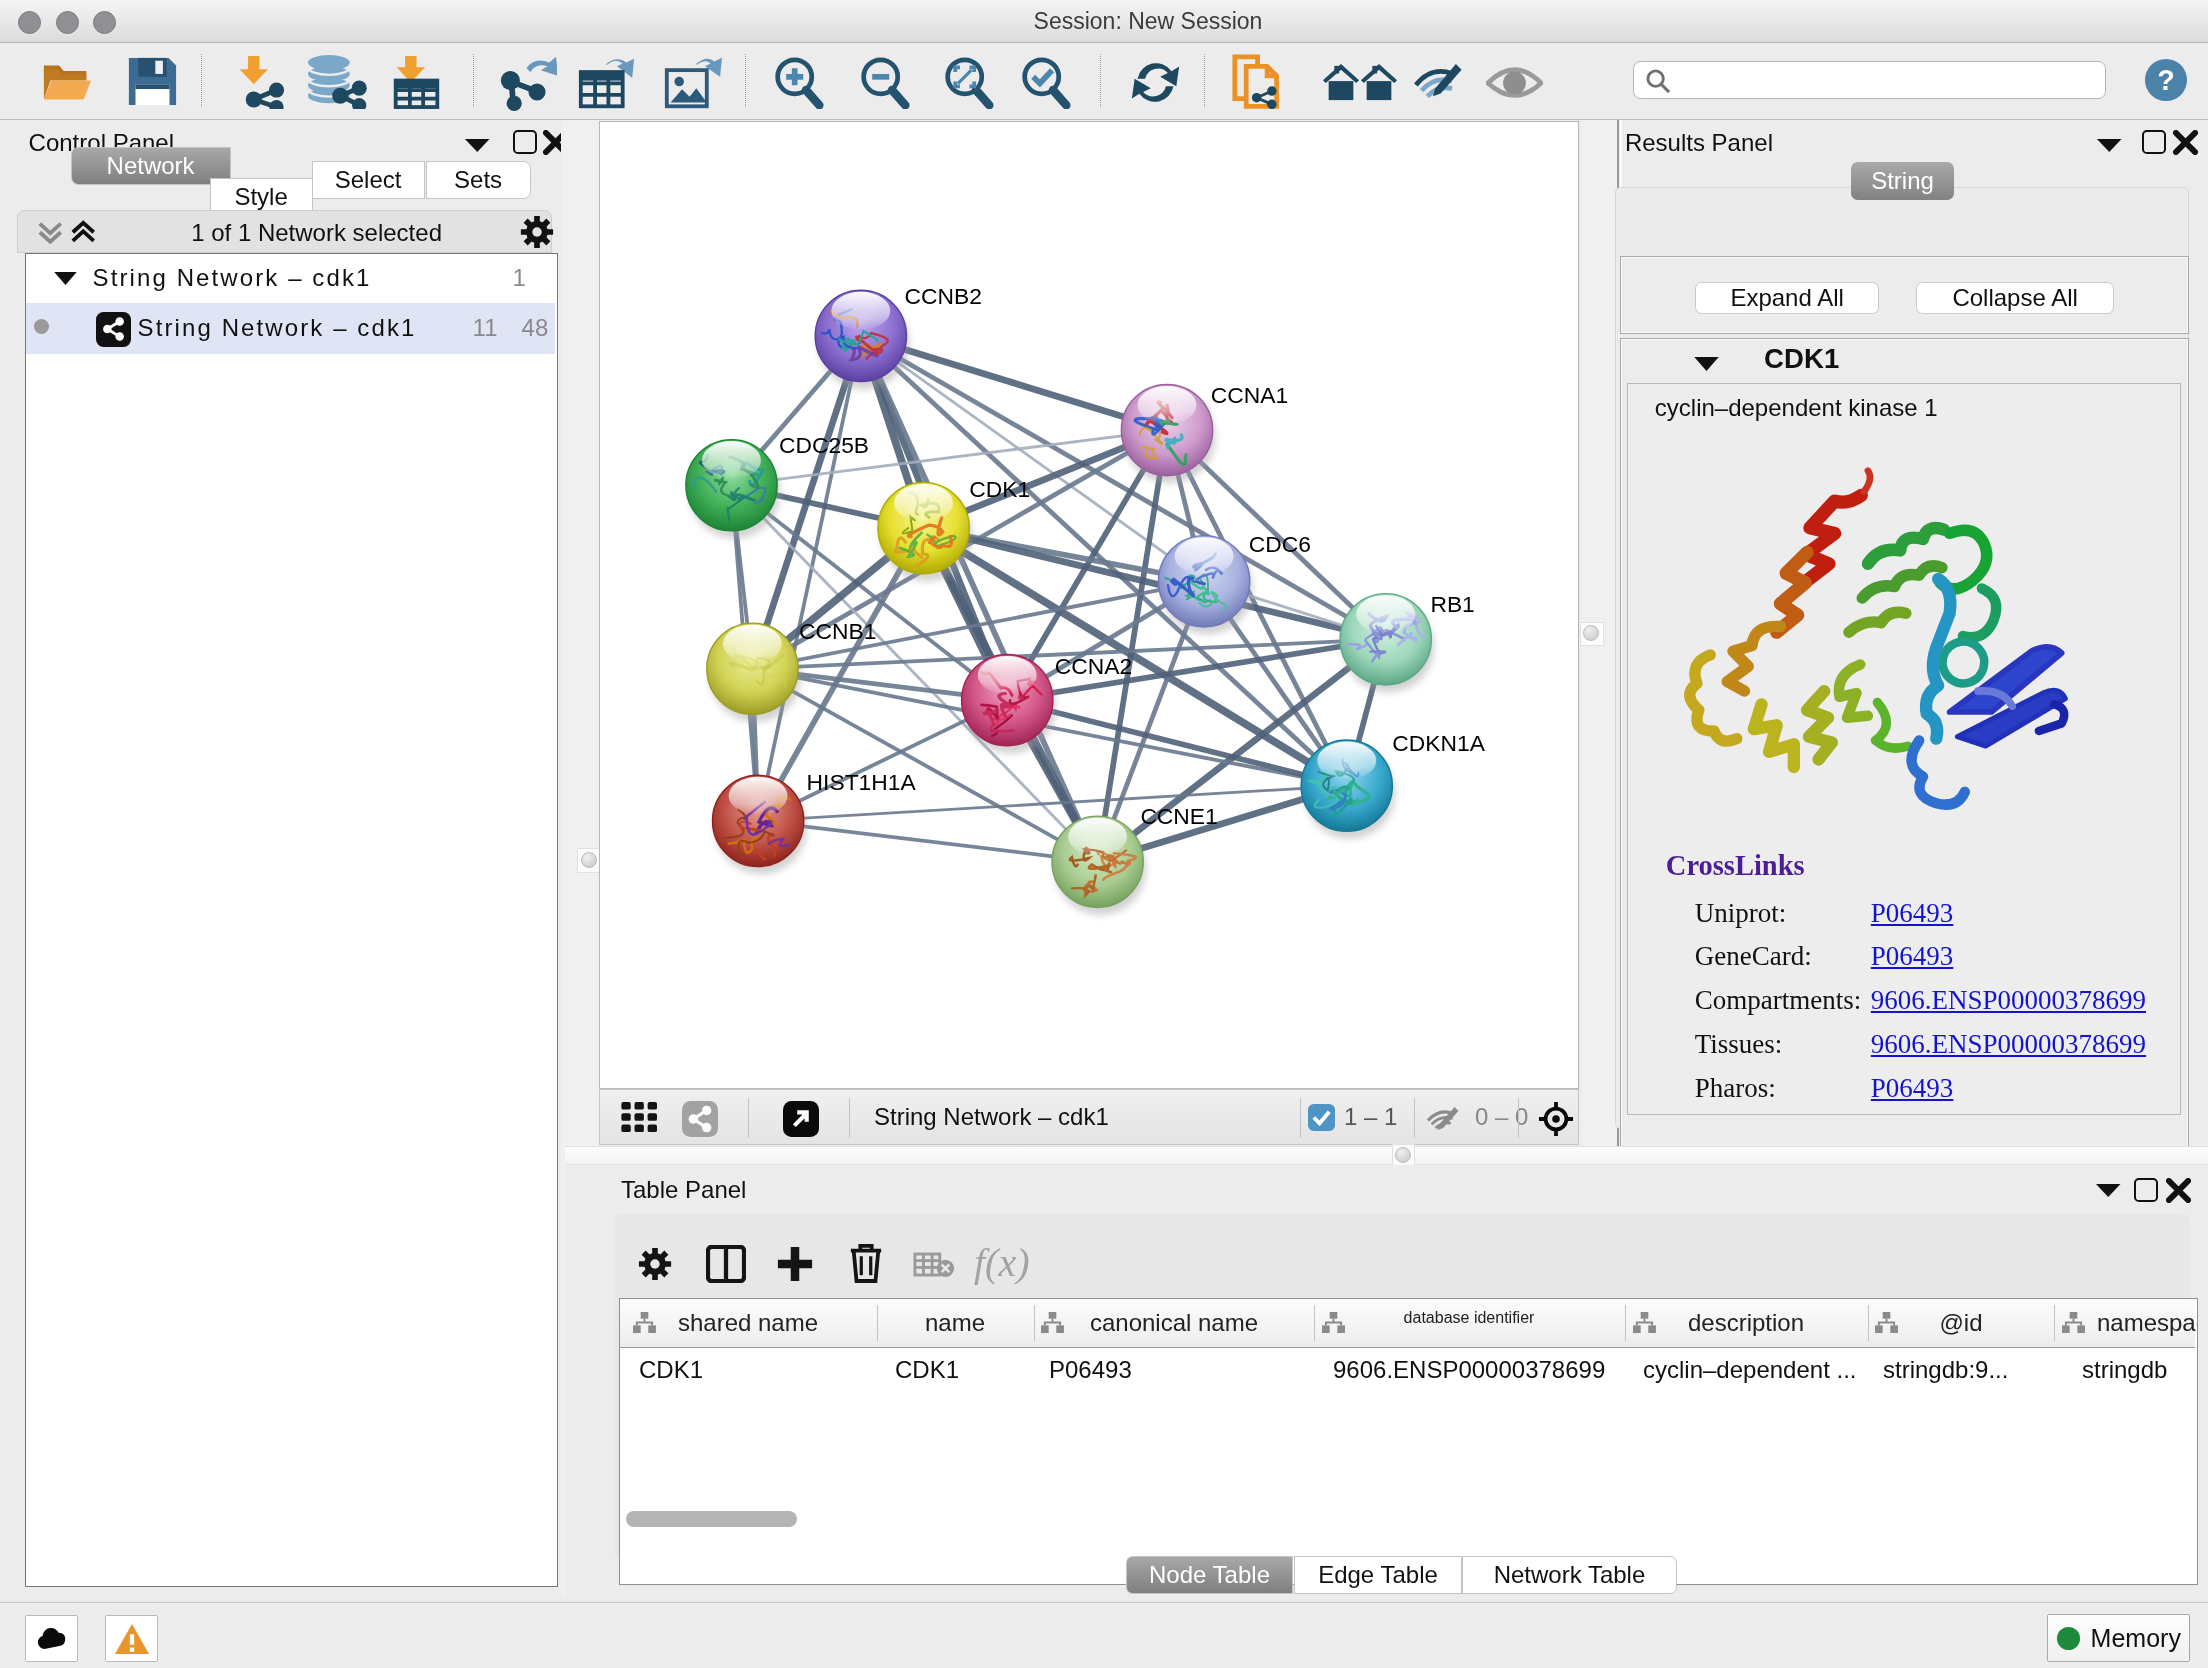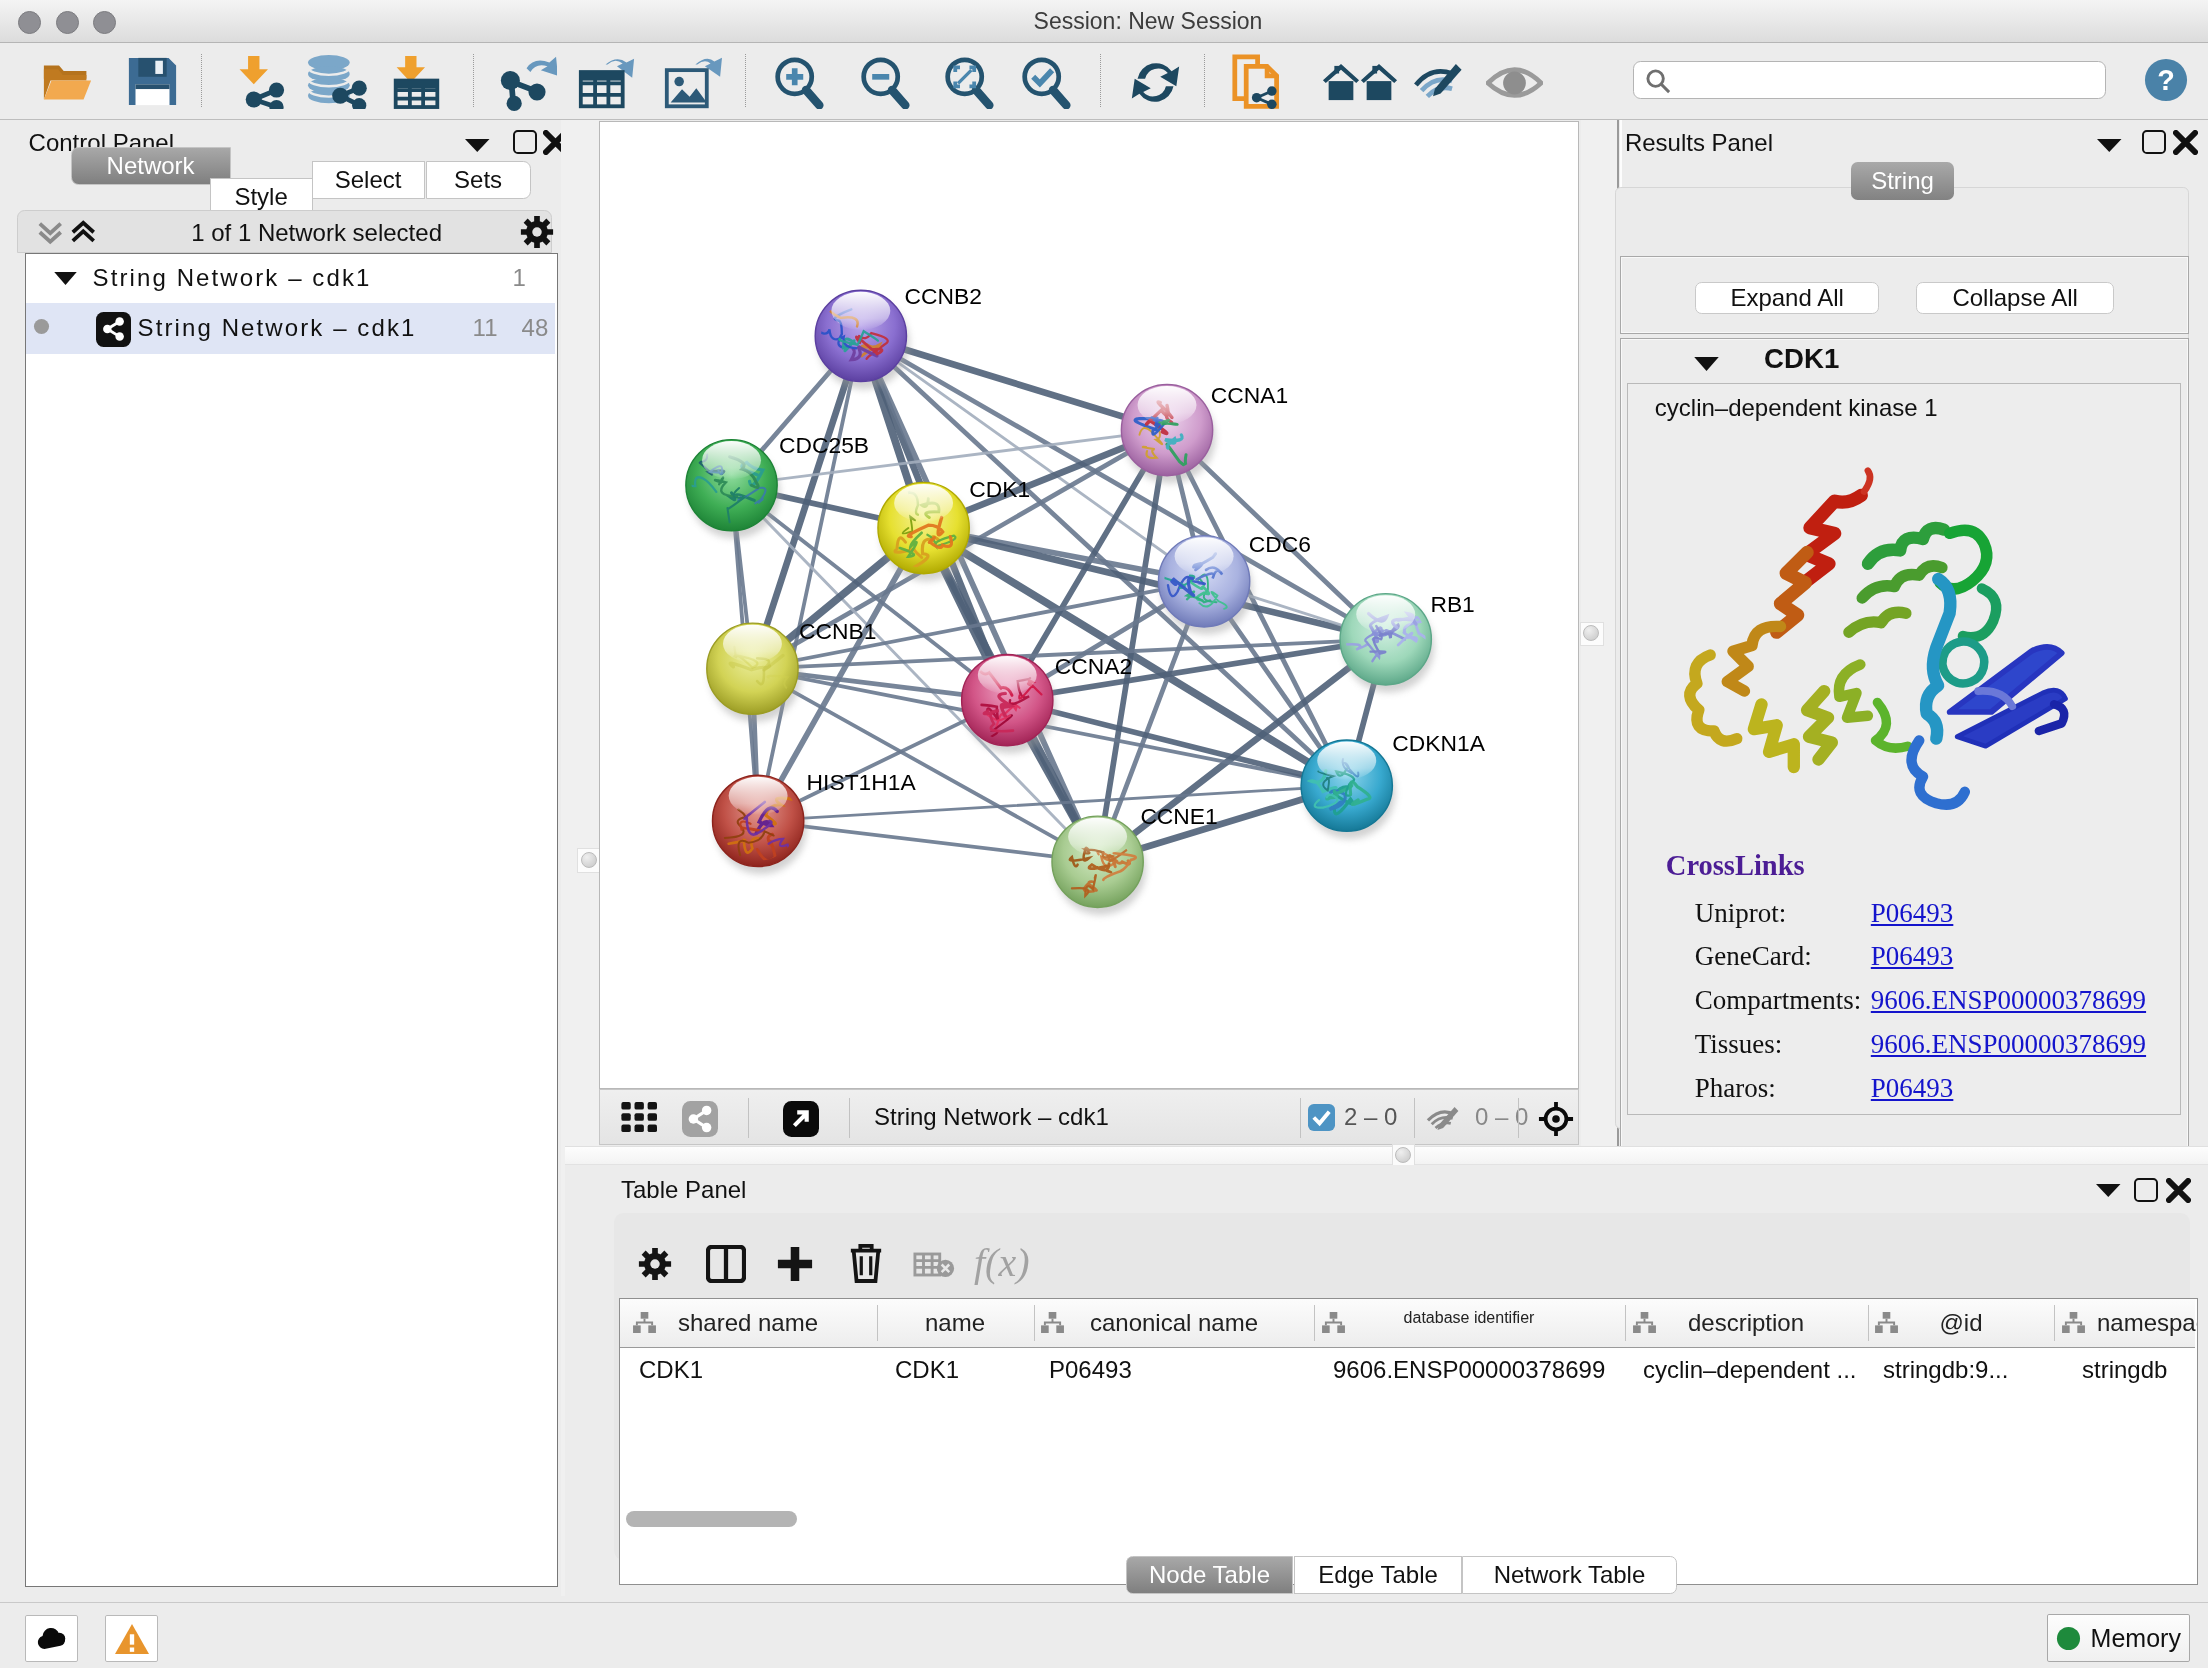--- a/index.html
+++ b/index.html
@@ -616,21 +616,21 @@
       <rect x="0" y="0" width="38" height="38" rx="9" fill="#0a0a0a"></rect>
       <path d="M12 26 L24 14 M15 12 h10 v10" stroke="#fff" stroke-width="4.4" fill="none"></path>
     </svg>
     <div class="abs" style="left:249px;top:7.6px;height:40px;border-left:1px solid #c2c2c2;"></div>
     <div class="abs" style="left:274px;top:13.3px;font-size:24px;color:#111;">String Network – cdk1</div>
     <div class="abs" style="left:700px;top:7.6px;height:40px;border-left:1px solid #c2c2c2;"></div>
     <svg class="abs" style="left:708px;top:14.3px;" width="27" height="27" viewBox="0 0 28 28">
       <rect x="0" y="0" width="28" height="28" rx="6" fill="#4e94c4"></rect>
       <path d="M6 14 l6 6 10 -12" stroke="#fff" stroke-width="4" fill="none"></path>
     </svg>
-    <div class="abs" style="left:744px;top:13.3px;font-size:24px;color:#555;">2 – 0</div>
+    <div class="abs" style="left:744px;top:13.3px;font-size:24px;color:#555;">1 – 1</div>
     <div class="abs" style="left:814px;top:7.6px;height:40px;border-left:1px solid #c2c2c2;"></div>
     <svg class="abs" style="left:826px;top:15px;" width="40" height="27" viewBox="0 0 42 28">
       <path d="M2 16 Q16 2 30 10" fill="none" stroke="#8a8a8a" stroke-width="3.4"></path>
       <path d="M6 20 Q16 10 28 14 M10 24 Q18 17 26 19" fill="none" stroke="#8a8a8a" stroke-width="3"></path>
       <path d="M30 2 L14 20 l-2 6 6 -2 L34 6 z" fill="#8a8a8a"></path>
     </svg>
     <div class="abs" style="left:875px;top:13.3px;font-size:24px;color:#888;">0 – 0</div>
     <div class="abs" style="left:918px;top:7.6px;height:40px;border-left:1px solid #c2c2c2;"></div>
     <svg class="abs" style="left:938px;top:10.5px;" width="36" height="36" viewBox="0 0 38 38">
       <circle cx="19" cy="19" r="11" fill="none" stroke="#0a0a0a" stroke-width="4"></circle>

